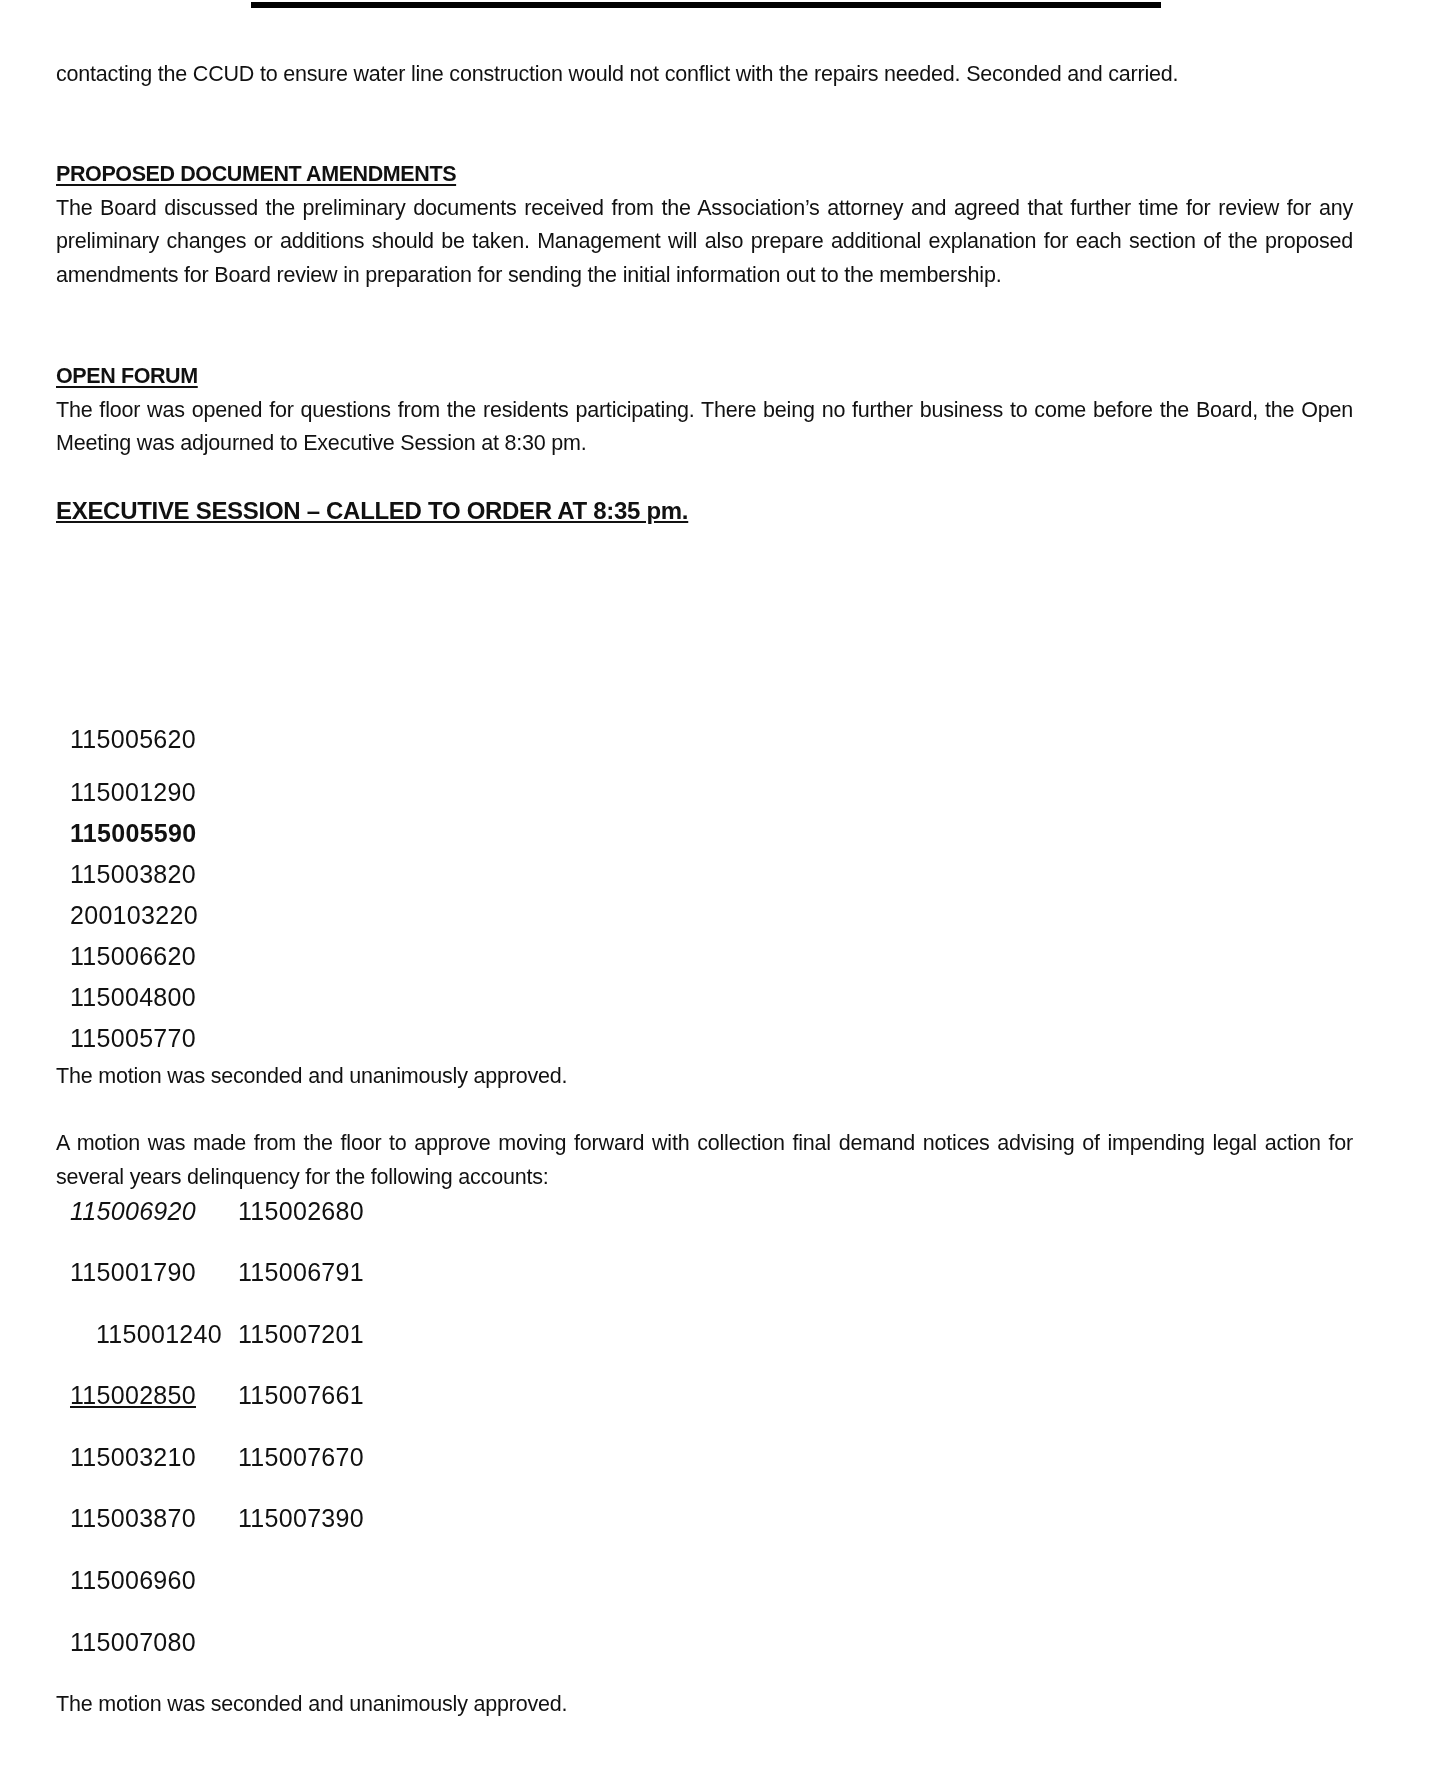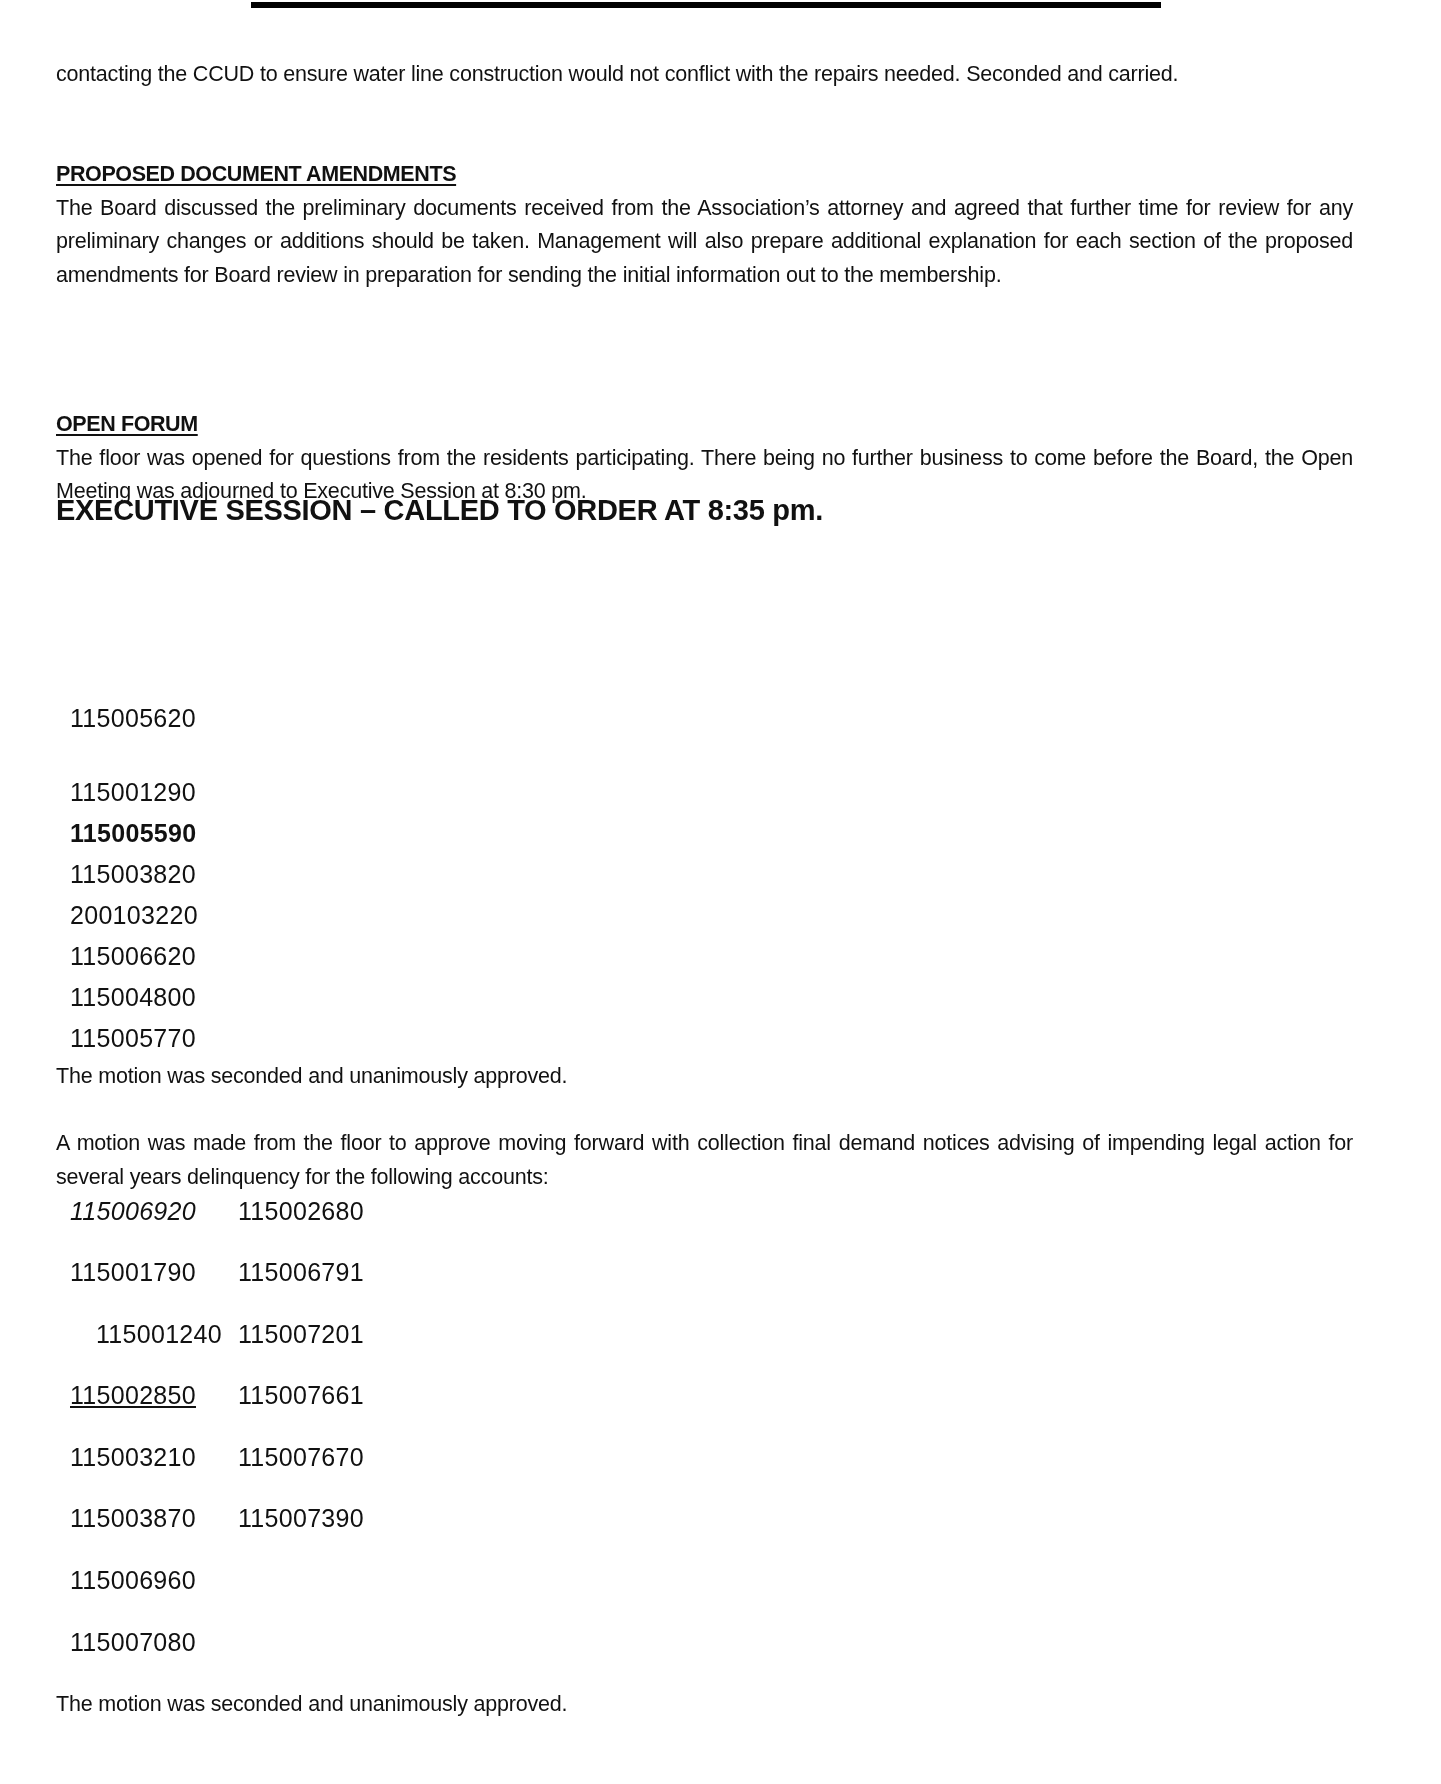--- a/index.html
+++ b/index.html
@@ -4,51 +4,51 @@
 <style>
   html, body { margin:0; padding:0; background:#ffffff; }
   body { width:1441px; height:1784px; position:relative; overflow:hidden;
          font-family:"Liberation Sans", sans-serif; color:#111; }
   .rule { position:absolute; left:251px; top:2px; width:910px; height:6px; background:#000; }
   .blk { position:absolute; left:56px; width:1297px; font-size:21.5px; line-height:33.6px;
          text-align:justify; letter-spacing:-0.2px; }
   .blk p { margin:0; }
   .last { text-align-last:left; }
   .h { font-weight:bold; text-decoration:underline; text-underline-offset:3px; font-size:21.5px; letter-spacing:-0.4px; }
-  .hb { font-weight:bold; font-size:29px; letter-spacing:-0.3px; }
+  .hb { font-weight:bold; font-size:24px; letter-spacing:-0.3px;text-decoration:underline; }
   .num { position:absolute; font-size:25px; letter-spacing:0.3px; }
 </style>
 </head>
 <body>
 
 <div class="rule"></div>
 
 <div class="blk" style="top:58px;">
   <p class="last">contacting the CCUD to ensure water line construction would not conflict with the repairs needed. Seconded and carried.</p>
 </div>
 
 <div class="blk" style="top:158px;">
   <div class="h">PROPOSED DOCUMENT AMENDMENTS</div>
   <p class="last">The Board discussed the preliminary documents received from the Association’s attorney and agreed that further time for review for any preliminary changes or additions should be taken. Management will also prepare additional explanation for each section of the proposed amendments for Board review in preparation for sending the initial information out to the membership.</p>
 </div>
 
-<div class="blk" style="top:360px;margin-top:48px;">
+<div class="blk" style="top:360px;">
   <div class="h">OPEN FORUM</div>
   <p class="last">The floor was opened for questions from the residents participating. There being no further business to come before the Board, the Open Meeting was adjourned to Executive Session at 8:30 pm.</p>
 </div>
 
 <div class="blk" style="top:494px;">
   <div class="hb">EXECUTIVE SESSION – CALLED TO ORDER AT 8:35 pm.</div>
 </div>
 
 <div class="blk" style="top:561px;">
 </div>
 
 <div>
-  <div class="num" style="left:70px;top:704px;">115005620</div>
+  <div class="num" style="left:70px;top:725px;">115005620</div>
   <div class="num" style="left:70px;top:778px;">115001290</div>
   <div class="num" style="left:70px;top:819px;font-weight:bold;">115005590</div>
   <div class="num" style="left:70px;top:860px;">115003820</div>
   <div class="num" style="left:70px;top:901px;">200103220</div>
   <div class="num" style="left:70px;top:942px;">115006620</div>
   <div class="num" style="left:70px;top:983px;">115004800</div>
   <div class="num" style="left:70px;top:1024px;">115005770</div>
 </div>
 
 <div class="blk" style="top:1060px;">

